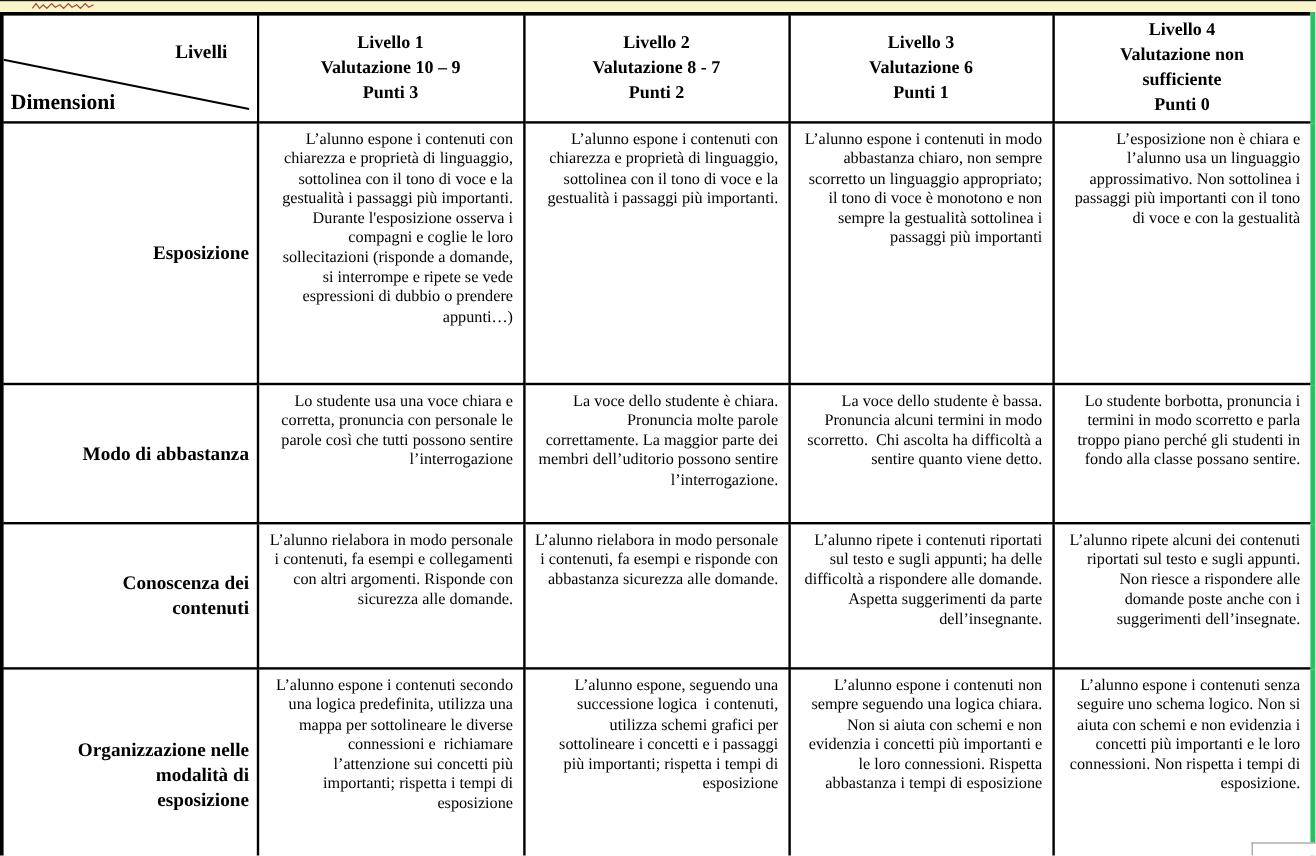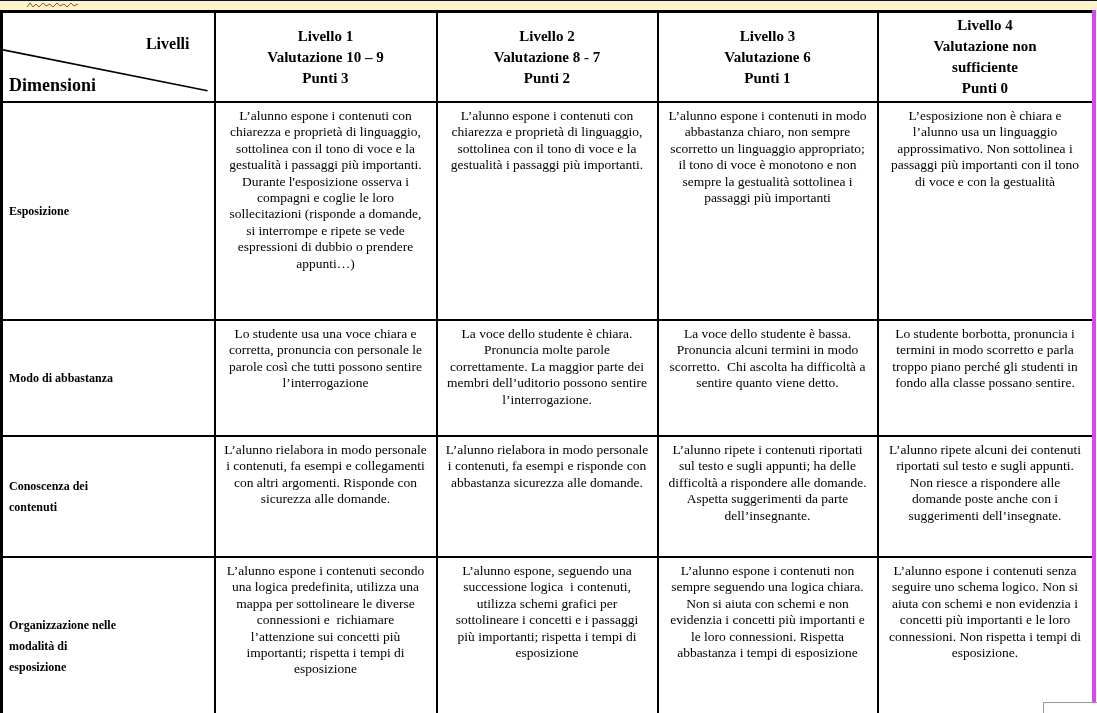--- a/index.html
+++ b/index.html
@@ -17,44 +17,44 @@
   
   .rubric{
     position:absolute;left:0;top:10px;
     border-collapse:collapse;table-layout:fixed;width:1092px;
   }
   .rubric td,.rubric th{
     border:2px solid #000;overflow:hidden;box-sizing:border-box;
     background:#fff;
   }
   .rubric{border:3px solid #000;}
-  .rubric .outer-right{border-right:4px solid #d946ef;}
+  .rubric .outer-right{border-right:4px solid #22c55e;}
   .col-dim{width:213px;}
   .col-l1{width:222px;}
   .col-l2{width:221px;}
   .col-l3{width:220px;}
   .col-l4{width:216px;}
   tr.hdr-row{height:86px;}
   tr.row-1{height:218px;}
   tr.row-2{height:116px;}
   tr.row-3{height:121px;}
   tr.row-4{height:180px;}
   .level-hdr{
     font-weight:bold;font-size:15px;line-height:21px;
     text-align:center;vertical-align:middle;padding:2px 6px;
     white-space:pre-line;
   }
   .dim-label{
-    font-weight:bold;font-size:12px;line-height:21px;
-    text-align:left;vertical-align:middle;padding:2px 6px;
+    font-weight:bold;font-size:16px;line-height:21px;
+    text-align:right;vertical-align:middle;padding:2px 6px;
     white-space:pre-line;
   }
   .body-cell{
     font-size:13.5px;line-height:16.4px;
-    text-align:center;vertical-align:top;padding:5px 8px 2px 8px;
+    text-align:right;vertical-align:top;padding:5px 8px 2px 8px;
     white-space:pre-wrap;
     margin-top:32px;
   }
   
   .corner{position:relative;padding:0;vertical-align:top;}
   .corner svg{position:absolute;left:0;top:0;width:100%;height:100%;}
   .corner .lbl-levels{
     position:absolute;top:22px;right:24px;
     font-weight:bold;font-size:16px;
   }

